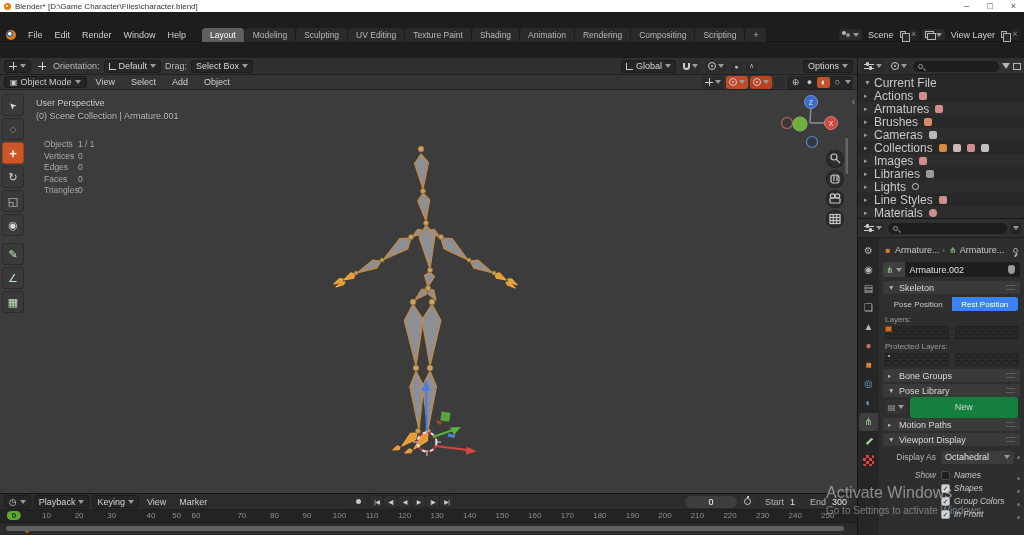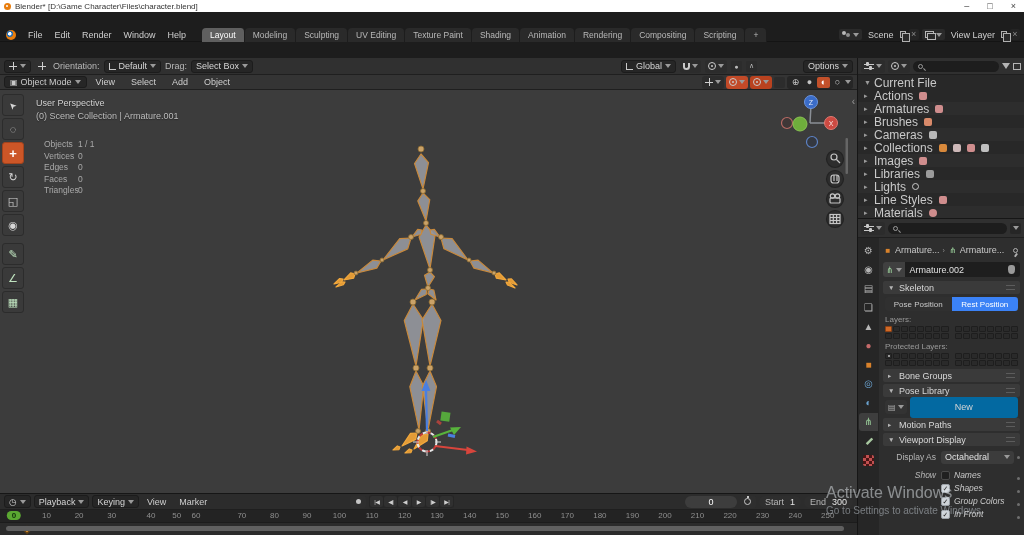--- a/index.html
+++ b/index.html
@@ -131,21 +131,21 @@
   .pb.pose{background:#303030;color:#c9c9c9;}
   .pb.rest{background:#3b82f6;color:#fff;}
   .sublabel{color:#9a9a9a;font-size:8px;margin:2px 0 2px 2px;}
   .lgrid{display:flex;gap:6px;margin:0 2px 3px;}
   .lgroup{display:grid;grid-template-columns:repeat(8,1fr);gap:1px;flex:1;}
   .lcell{height:6px;background:#2a2a2a;border:1px solid #1e1e1e;border-radius:1px;position:relative;}
   .lcell.on{background:#d06a28;border-color:#8f4214;}
   .lcell.dot::after{content:"";position:absolute;left:50%;top:50%;width:2px;height:2px;margin:-1px;border-radius:50%;background:#bfbfbf;}
   .newrow{display:flex;align-items:center;gap:3px;height:16px;margin:2px 2px 3px;}
   .ddsm{display:flex;align-items:center;gap:2px;background:#333;border-radius:3px;height:14px;padding:0 3px;}
-  .newbtn{flex:1;height:21px;background:#0369a1;border-radius:3px;display:flex;align-items:center;justify-content:center;color:#d5d5d5;}
+  .newbtn{flex:1;height:21px;background:#15803d;border-radius:3px;display:flex;align-items:center;justify-content:center;color:#d5d5d5;}
   .darow{display:flex;align-items:center;height:16px;margin:3px 0 2px;}
   .dalabel{width:58px;text-align:right;color:#b5b5b5;padding-right:5px;font-size:8.5px;}
   .davalue{flex:1;height:13px;background:#3c3c3c;border-radius:3px;display:flex;align-items:center;padding:0 4px;color:#e0e0e0;gap:3px;}
   .davalue .cv{margin-left:auto;}
   .adot{width:3px;height:3px;border-radius:50%;background:#6f6f6f;margin-left:3px;flex:0 0 auto;}
   .showrow{display:flex;align-items:flex-end;height:13px;font-style:italic;}
   .showlab{width:58px;text-align:right;color:#b5b5b5;padding-right:5px;font-size:8.5px;}
   .cb{width:9px;height:9px;border-radius:2px;background:#202020;border:1px solid #4a4a4a;display:flex;align-items:center;justify-content:center;font-size:7px;color:#1a1a1a;flex:0 0 auto;}
   .cb.on{background:#ced3d8;border-color:#9aa0a6;}
   .cblabel{margin-left:4px;color:#c9c9c9;font-size:8.5px;flex:1;}

